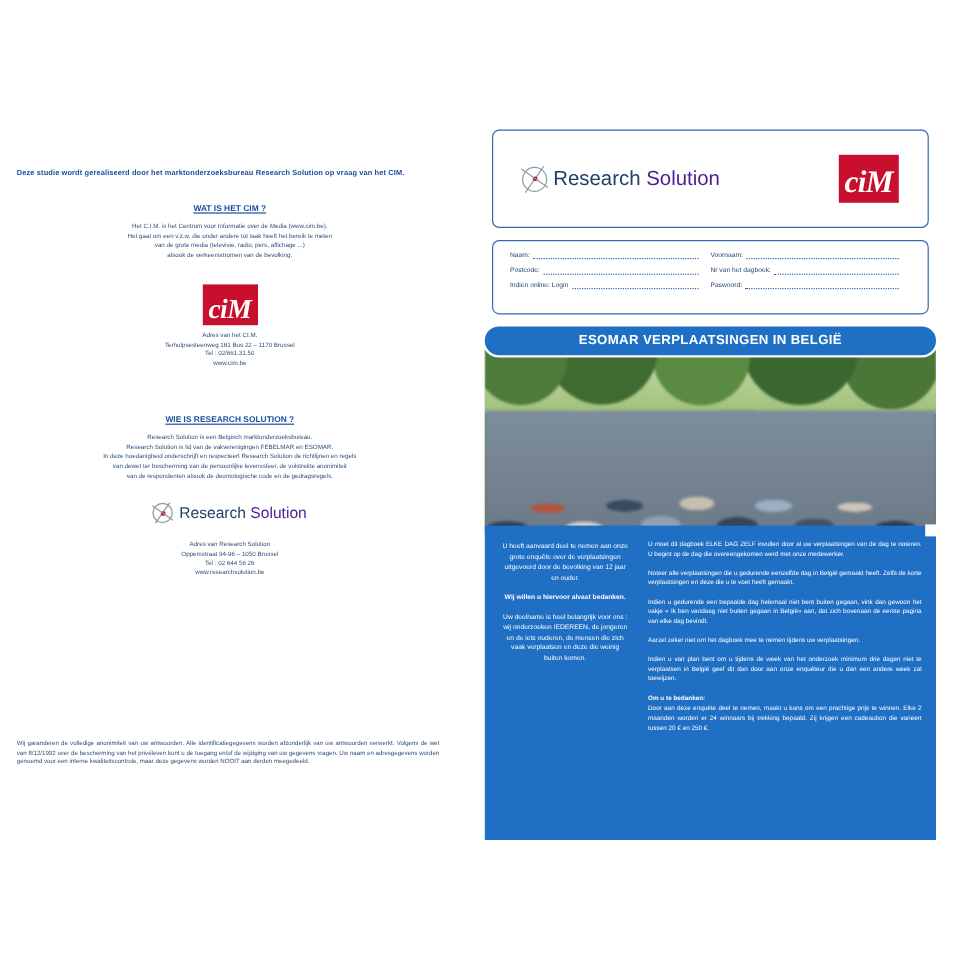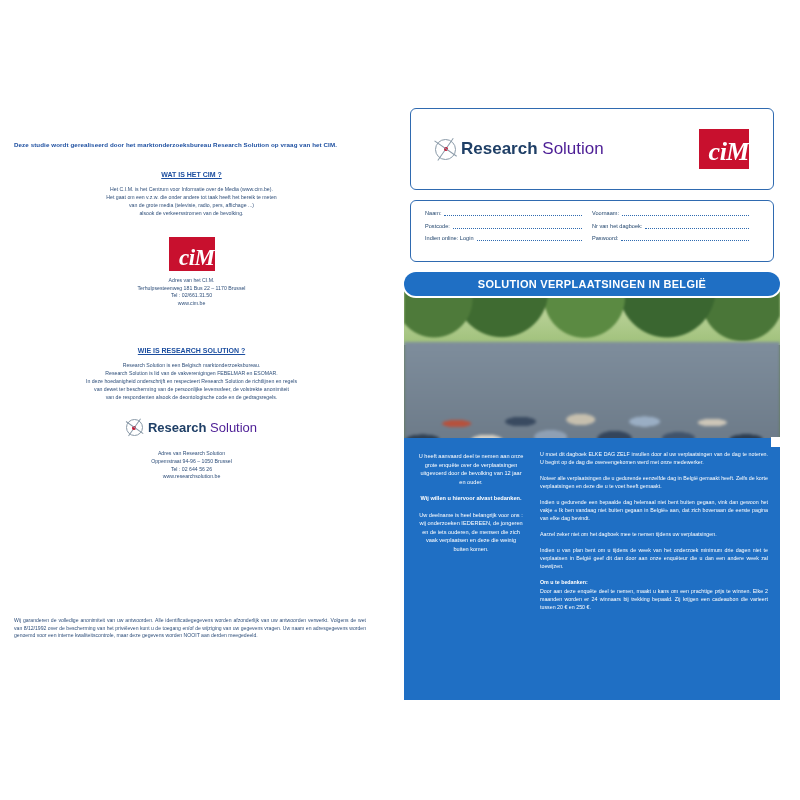--- a/index.html
+++ b/index.html
@@ -31,21 +31,21 @@
   }
   .center{text-align:center;}
 
   
   .cim-logo{
     display:inline-block;background:#c8102e;color:#ffffff;
     font-family:"Liberation Serif", serif;
     font-weight:bold;font-style:italic;
     letter-spacing:-0.5px;
     line-height:1;
-    text-align:right;
+    text-align:center;
   }
   .cim-logo.big{width:46px;height:34px;font-size:23px;padding-top:9px;box-sizing:border-box;}
   .cim-logo.hdr{width:50px;height:40px;font-size:26px;padding-top:10px;box-sizing:border-box;}
 
   .addr{
     text-align:center;color:#2f4f7a;font-size:5.2px;line-height:7.6px;margin-top:6px;
   }
 
   
   .rs-wordmark{
@@ -56,21 +56,21 @@
     width:15px;height:15px;border-radius:50%;
     border:1.6px solid #8a9aa8;position:relative;flex:0 0 auto;
   }
   .rs-mark:before,.rs-mark:after{
     content:"";position:absolute;background:#8a9aa8;
   }
   .rs-mark:before{left:50%;top:-3px;width:1.4px;height:21px;margin-left:-0.7px;transform:rotate(35deg);}
   .rs-mark:after{top:50%;left:-3px;height:1.4px;width:21px;margin-top:-0.7px;transform:rotate(35deg);}
   .rs-dot{position:absolute;left:50%;top:50%;width:4px;height:4px;background:#c8102e;border-radius:50%;margin-left:-2px;margin-top:-2px;}
   .rs-text{font-size:13px;color:#4a5b6b;}
-  .rs-text b{color:#1f3f66;font-weight:bold;}
+  .rs-text b{color:#1f3f66;font-weight:normal;}
   .rs-text span{color:#4c1d95;}
 
   .rs-wordmark.hdr .rs-mark{width:19px;height:19px;}
   .rs-wordmark.hdr .rs-mark:before{top:-4px;height:27px;}
   .rs-wordmark.hdr .rs-mark:after{left:-4px;width:27px;}
   .rs-wordmark.hdr .rs-text{font-size:17px;}
 
   .legal{
     position:absolute;left:14px;top:617px;width:352px;
     font-size:5.1px;line-height:7.6px;color:#2f4f7a;text-align:justify;
@@ -256,21 +256,21 @@
         </div>
       </div>
     </div>
 
     <div class="photo">
       <div class="sky"></div>
       <div class="trees"></div>
       <div class="crowd"></div>
     </div>
 
-    <div class="title-bar">SOLUTION VERPLAATSINGEN IN BELGIË</div>
+    <div class="title-bar">ESOMAR VERPLAATSINGEN IN BELGIË</div>
 
     <div class="blue-body">
       <div class="white-notch"></div>
 
       <div class="bb-left">
         <div>U heeft aanvaard deel te nemen aan onze grote enquête over de verplaatsingen uitgevoerd door de bevolking van 12 jaar en ouder.</div>
         <span class="strong">Wij willen u hiervoor alvast bedanken.</span>
         <div style="margin-top:8px;">Uw deelname is heel belangrijk voor ons : wij onderzoeken IEDEREEN, de jongeren en de iets ouderen, de mensen die zich vaak verplaatsen en deze die weinig buiten komen.</div>
       </div>
 

